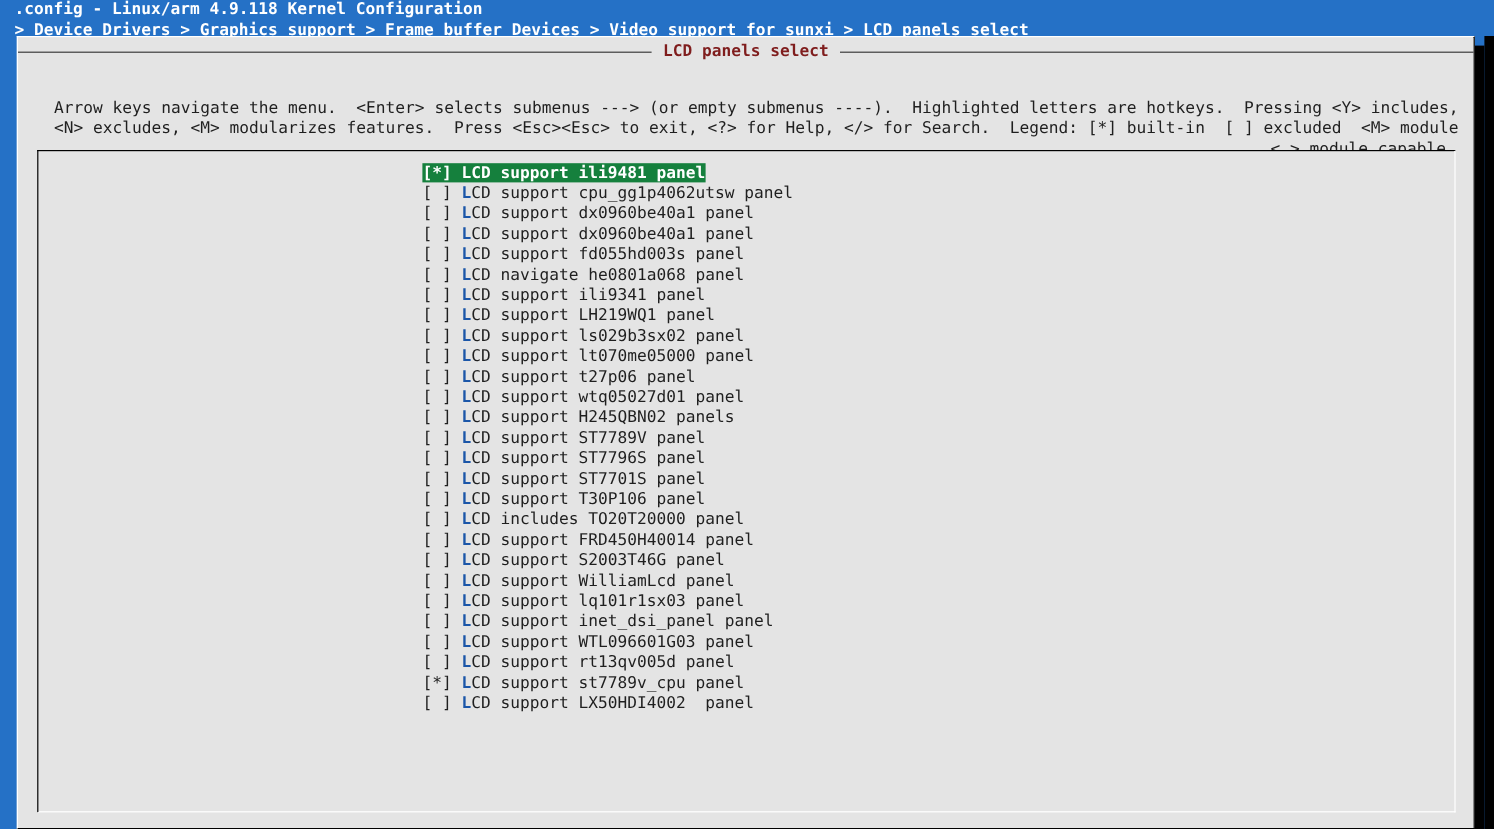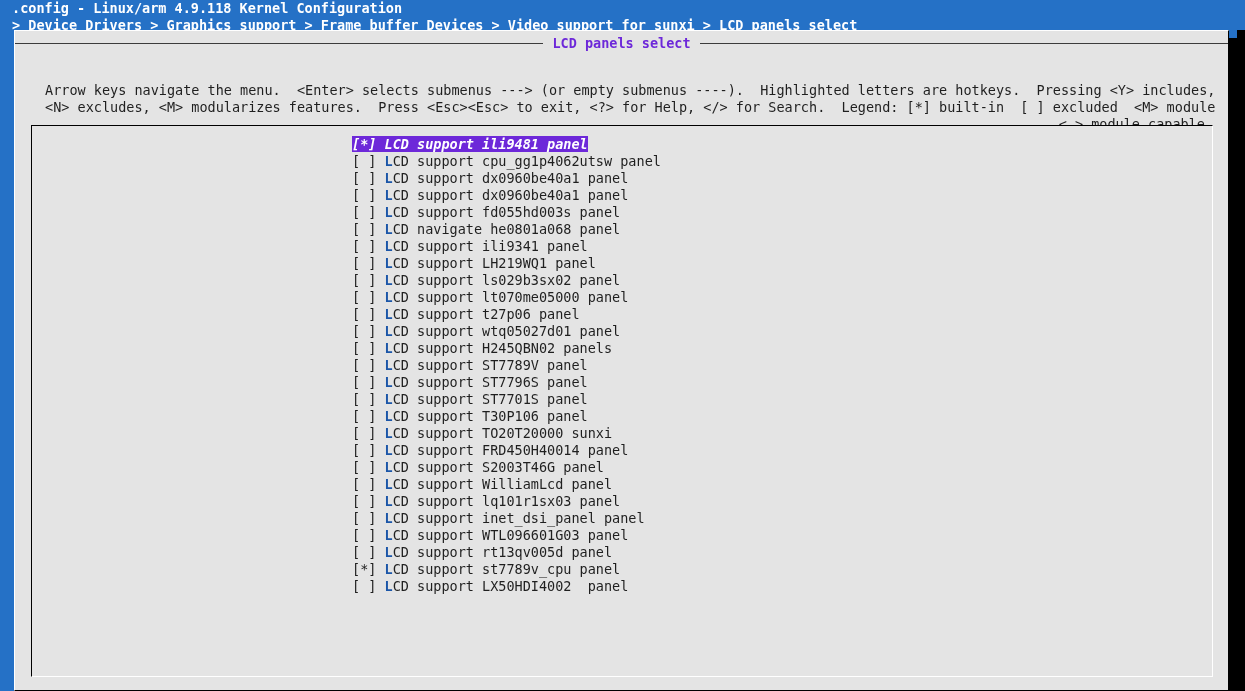--- a/index.html
+++ b/index.html
@@ -70,21 +70,21 @@
     display: flex;
     align-items: center;
   }
   .title-rule {
     flex: 1 1 auto;
     height: 1px;
     background: #3c3c3c;
     margin-top: 1px;
   }
   #dialog-title {
-    color: #6d28d9;
+    color: #7f1d1d;
     font-weight: bold;
     white-space: pre;
     padding: 0 9px;
     font-size: 13.5px;
   }
 
   
   #help-text {
     position: absolute;
     left: 30px; top: 51px;
@@ -124,24 +124,23 @@
   }
   .menu-row .cell {
     display: inline;
     white-space: pre;
   }
   .menu-row .hot {
     color: #1b56a8;
     font-weight: bold;
   }
   .menu-row.selected .row-text {
-    background: #6d28d9;
+    background: #15803d;
     color: #ffffff;
     font-weight: bold;
-    font-style: italic;
   }
   .menu-row.selected .hot {
     color: #ffffff;
     font-weight: bold;
   }
 
   
   #right-strip {
     position: absolute;
     right: 0; top: 30px;
@@ -182,21 +181,21 @@
         <div class="menu-row"><span class="row-text"><span class="cell">[ ]</span><span class="cell"> </span><span class="cell hot">L</span><span class="cell">CD support LH219WQ1 panel</span></span></div>
         <div class="menu-row"><span class="row-text"><span class="cell">[ ]</span><span class="cell"> </span><span class="cell hot">L</span><span class="cell">CD support ls029b3sx02 panel</span></span></div>
         <div class="menu-row"><span class="row-text"><span class="cell">[ ]</span><span class="cell"> </span><span class="cell hot">L</span><span class="cell">CD support lt070me05000 panel</span></span></div>
         <div class="menu-row"><span class="row-text"><span class="cell">[ ]</span><span class="cell"> </span><span class="cell hot">L</span><span class="cell">CD support t27p06 panel</span></span></div>
         <div class="menu-row"><span class="row-text"><span class="cell">[ ]</span><span class="cell"> </span><span class="cell hot">L</span><span class="cell">CD support wtq05027d01 panel</span></span></div>
         <div class="menu-row"><span class="row-text"><span class="cell">[ ]</span><span class="cell"> </span><span class="cell hot">L</span><span class="cell">CD support H245QBN02 panels</span></span></div>
         <div class="menu-row"><span class="row-text"><span class="cell">[ ]</span><span class="cell"> </span><span class="cell hot">L</span><span class="cell">CD support ST7789V panel</span></span></div>
         <div class="menu-row"><span class="row-text"><span class="cell">[ ]</span><span class="cell"> </span><span class="cell hot">L</span><span class="cell">CD support ST7796S panel</span></span></div>
         <div class="menu-row"><span class="row-text"><span class="cell">[ ]</span><span class="cell"> </span><span class="cell hot">L</span><span class="cell">CD support ST7701S panel</span></span></div>
         <div class="menu-row"><span class="row-text"><span class="cell">[ ]</span><span class="cell"> </span><span class="cell hot">L</span><span class="cell">CD support T30P106 panel</span></span></div>
-        <div class="menu-row"><span class="row-text"><span class="cell">[ ]</span><span class="cell"> </span><span class="cell hot">L</span><span class="cell">CD support TO20T20000 sunxi</span></span></div>
+        <div class="menu-row"><span class="row-text"><span class="cell">[ ]</span><span class="cell"> </span><span class="cell hot">L</span><span class="cell">CD includes TO20T20000 panel</span></span></div>
         <div class="menu-row"><span class="row-text"><span class="cell">[ ]</span><span class="cell"> </span><span class="cell hot">L</span><span class="cell">CD support FRD450H40014 panel</span></span></div>
         <div class="menu-row"><span class="row-text"><span class="cell">[ ]</span><span class="cell"> </span><span class="cell hot">L</span><span class="cell">CD support S2003T46G panel</span></span></div>
         <div class="menu-row"><span class="row-text"><span class="cell">[ ]</span><span class="cell"> </span><span class="cell hot">L</span><span class="cell">CD support WilliamLcd panel</span></span></div>
         <div class="menu-row"><span class="row-text"><span class="cell">[ ]</span><span class="cell"> </span><span class="cell hot">L</span><span class="cell">CD support lq101r1sx03 panel</span></span></div>
         <div class="menu-row"><span class="row-text"><span class="cell">[ ]</span><span class="cell"> </span><span class="cell hot">L</span><span class="cell">CD support inet_dsi_panel panel</span></span></div>
         <div class="menu-row"><span class="row-text"><span class="cell">[ ]</span><span class="cell"> </span><span class="cell hot">L</span><span class="cell">CD support WTL096601G03 panel</span></span></div>
         <div class="menu-row"><span class="row-text"><span class="cell">[ ]</span><span class="cell"> </span><span class="cell hot">L</span><span class="cell">CD support rt13qv005d panel</span></span></div>
         <div class="menu-row"><span class="row-text"><span class="cell">[*]</span><span class="cell"> </span><span class="cell hot">L</span><span class="cell">CD support st7789v_cpu panel</span></span></div>
         <div class="menu-row"><span class="row-text"><span class="cell">[ ]</span><span class="cell"> </span><span class="cell hot">L</span><span class="cell">CD support LX50HDI4002  panel</span></span></div>
       </div>

